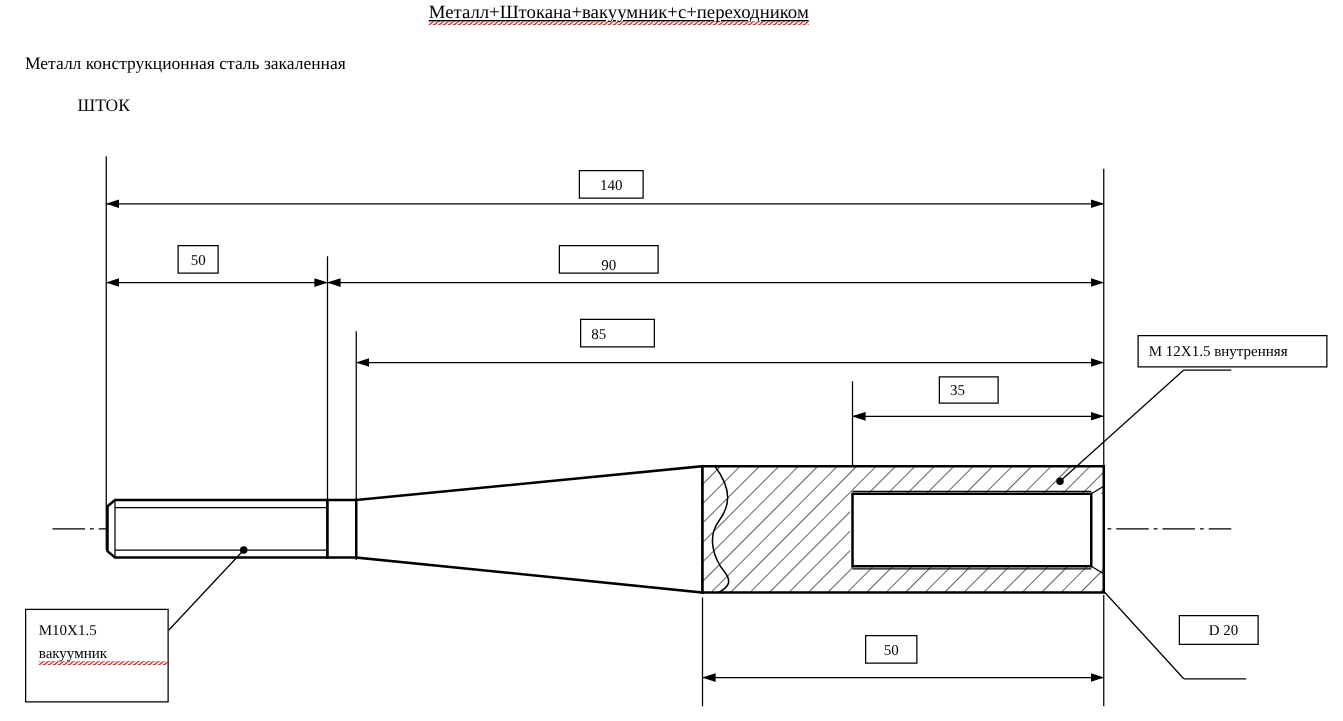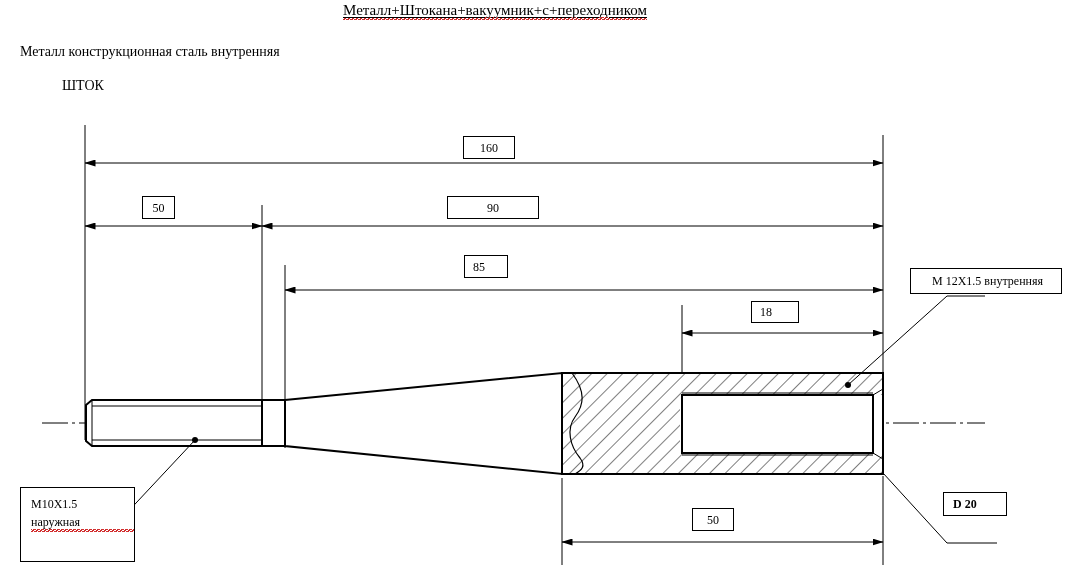--- a/index.html
+++ b/index.html
@@ -221,54 +221,54 @@
       <line x1="883" y1="473" x2="947" y2="543"></line>
       <line x1="947" y1="543" x2="997" y2="543"></line>
     </g>
 
   </svg>
 
   <div class="txt-title">
     <span class="squiggle">Металл+Штокана+вакуумник+с+переходником</span>
   </div>
 
-  <div class="txt-material">Металл конструкционная сталь внутренняя</div>
+  <div class="txt-material">Металл конструкционная сталь закаленная</div>
 
   <div class="txt-partname">ШТОК</div>
 
   <div class="dimbox center" style="left:463px; top:136px; width:52px; height:23px;">
-    <span>160</span>
+    <span>140</span>
   </div>
 
   <div class="dimbox center" style="left:142px; top:196px; width:33px; height:23px;">
     <span>50</span>
   </div>
 
-  <div class="dimbox center" style="left:447px; top:196px; width:92px; height:23px;">
+  <div class="dimbox center" style="left:447px; top:196px; width:80px; height:23px;align-items:flex-end;">
     <span>90</span>
   </div>
 
-  <div class="dimbox left" style="left:464px; top:255px; width:44px; height:23px;">
+  <div class="dimbox left" style="left:464px; top:255px; width:60px; height:23px;">
     <span>85</span>
   </div>
 
   <div class="dimbox left" style="left:751px; top:301px; width:48px; height:22px;">
-    <span>18</span>
+    <span>35</span>
   </div>
 
   <div class="dimbox center" style="left:692px; top:508px; width:42px; height:23px;">
     <span>50</span>
   </div>
 
-  <div class="callout" style="left:910px; top:268px; width:152px; height:26px; display:flex; align-items:center; padding-left:21px;">
+  <div class="callout" style="left:910px; top:268px; width:152px; height:26px; display:flex; align-items:center; padding-left:8px;">
     <span>M 12X1.5 внутренняя</span>
   </div>
 
   <div class="callout" style="left:20px; top:487px; width:115px; height:75px; padding:9px 0 0 10px;">
     <span class="line1">M10X1.5</span>
-    <span class="line2 squiggle" style="margin-top:3px;">наружная</span>
-  </div>
-
-  <div class="callout" style="left:943px; top:492px; width:64px; height:24px; display:flex; align-items:center; padding-left:9px;font-weight:bold;">
+    <span class="line2 squiggle" style="margin-top:3px;">вакуумник</span>
+  </div>
+
+  <div class="callout" style="left:943px; top:492px; width:64px; height:24px; display:flex; align-items:center; padding-left:23px;">
     <span>D 20</span>
   </div>
 
 </div>
 
 </body></html>

